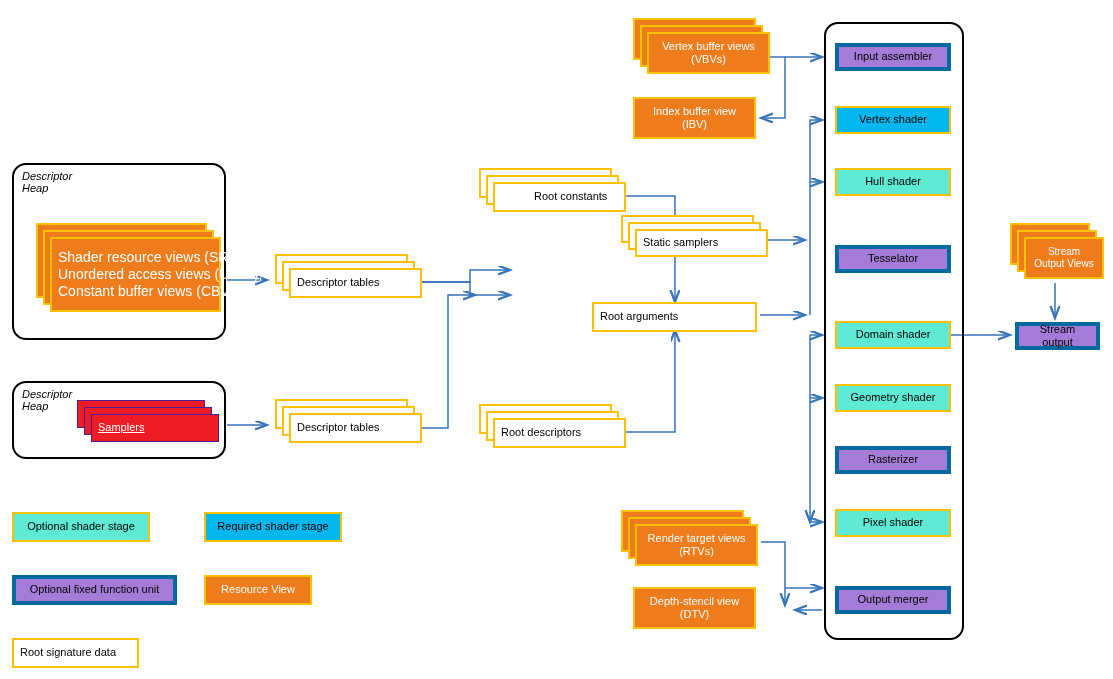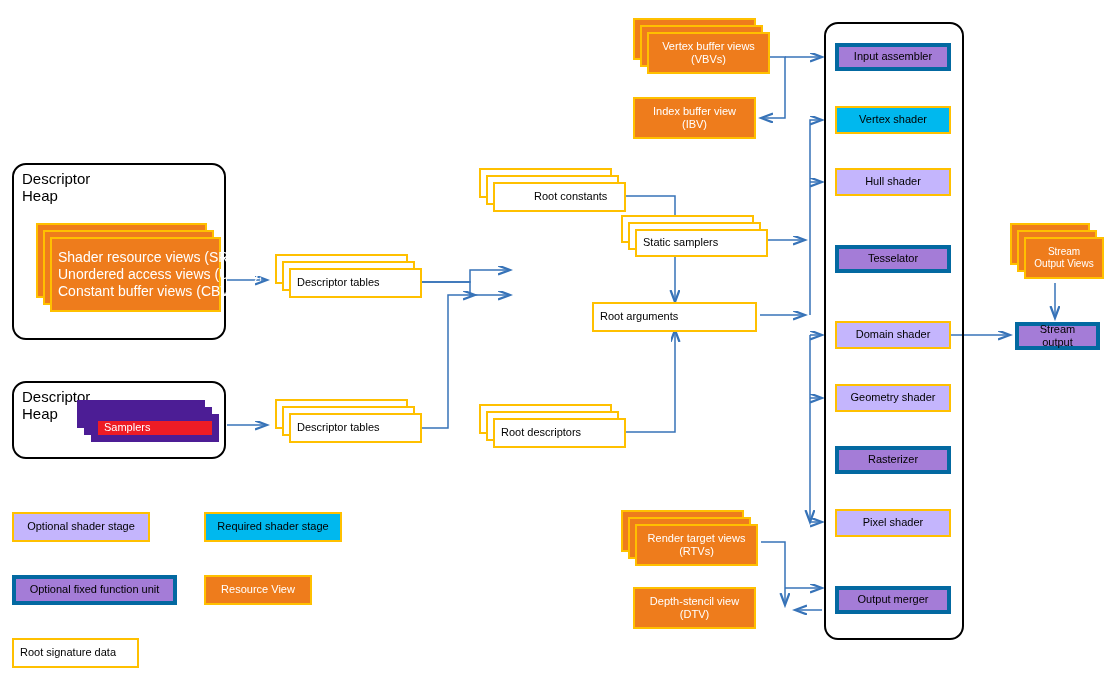--- a/index.html
+++ b/index.html
@@ -24,35 +24,36 @@
     line-height: 1.2;
   }
   .box.left { justify-content: flex-start; text-align: left; }
   .stack-shadow {
     position: absolute;
     box-sizing: border-box;
   }
   
   .orange-fill { background: #ee7c1c; border: 2px solid #ffc000; color: #fff; }
   .white-orange { background: #fff; border: 2px solid #ffc000; color: #000; }
-  .red-fill { background: #ee1c25; border: 7px solid #4c1d95; color: #fff; }
+  .red-fill { background: #ee1c25; border: 1px solid #4c1d95; color: #fff; text-decoration: underline; }
   .purple-fill { background: #a47cd7; border: 4px solid #0369a1; color: #000; }
-  .lightblue-fill { background: #c4b5fd; border: 2px solid #ffc000; color: #000; }
+  .lightblue-fill { background: #5eead4; border: 2px solid #ffc000; color: #000; }
   .cyan-fill { background: #00b8ee; border: 2px solid #ffc000; color: #000; }
   .rounded-frame {
     position: absolute;
     border: 2px solid #000;
     border-radius: 14px;
     box-sizing: border-box;
     background: transparent;
   }
   .frame-label {
     position: absolute;
-    font-size: 15px;
+    font-size: 11px;
     color: #000;
+    font-style: italic;
   }
   svg.arrows {
     position: absolute;
     left: 0; top: 0;
     width: 1113px; height: 679px;
     pointer-events: none;
   }
 </style>
 </head>
 <body>

